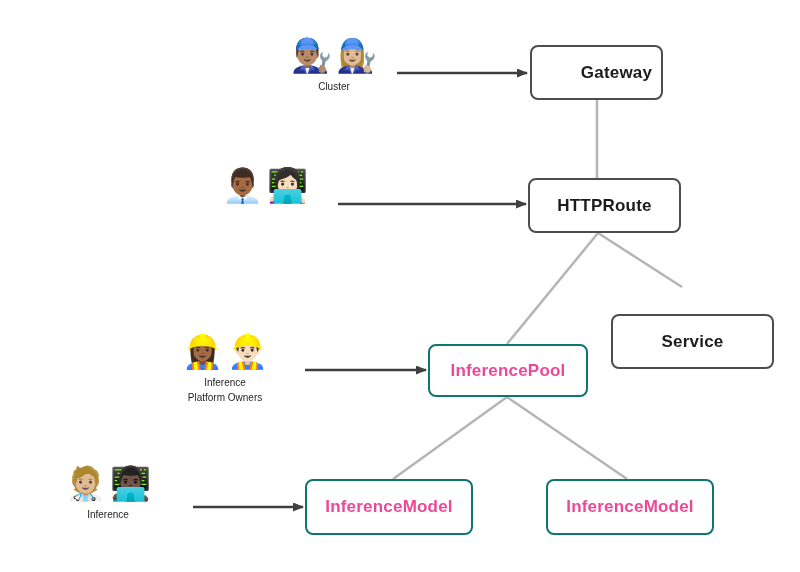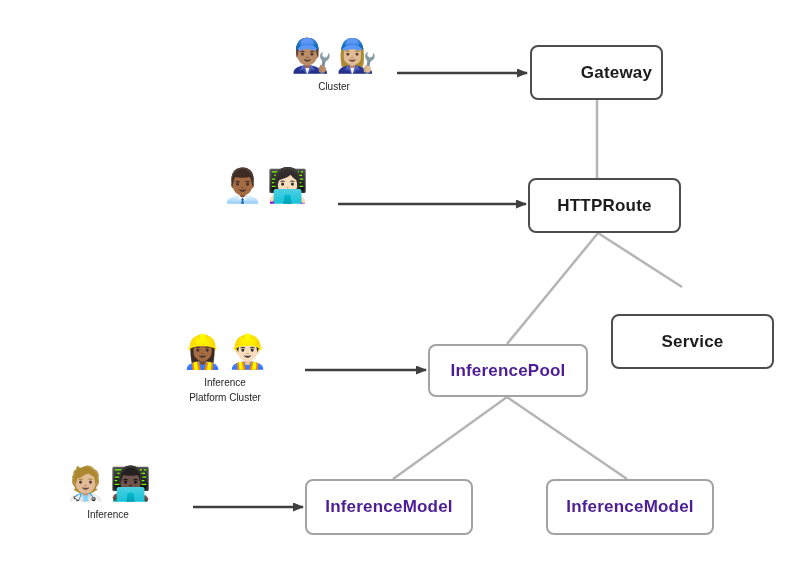--- a/index.html
+++ b/index.html
@@ -31,22 +31,22 @@
     font-weight: bold;
     font-size: 17px;
     letter-spacing: 0.2px;
     white-space: nowrap;
   }
   .node.dark {
     border: 2.5px solid #4d4d4d;
     color: #1c1c1c;
   }
   .node.blue {
-    border: 2px solid #a3a3a3;
-    color: #4c1d95;
+    border: 2px solid #0f766e;
+    color: #ec4899;
   }
 
   .actor {
     position: absolute;
     width: 180px;
     text-align: center;
     color: #1f1f1f;
   }
   .actor .emojis {
     font-size: 33px;
@@ -100,21 +100,21 @@
     <div class="label">
     </div>
   </div>
 
   <div class="actor" style="left:135px; top:332px;">
     <div class="emojis">
       <span>👷🏾‍♀️</span><span>👷🏻‍♂️</span>
     </div>
     <div class="label">
       <div>Inference</div>
-      <div>Platform Cluster</div>
+      <div>Platform Owners</div>
     </div>
   </div>
 
   <div class="actor" style="left:18px; top:464px;">
     <div class="emojis">
       <span>🧑🏼‍⚕️</span><span>👨🏿‍💻</span>
     </div>
     <div class="label">
       <div>Inference</div>
     </div>

